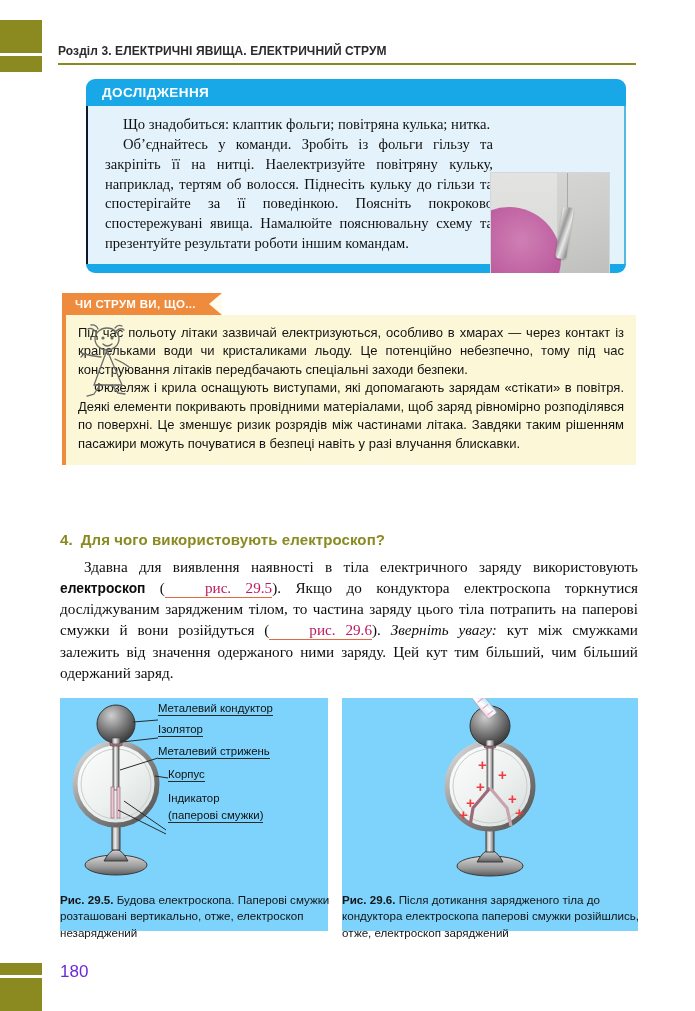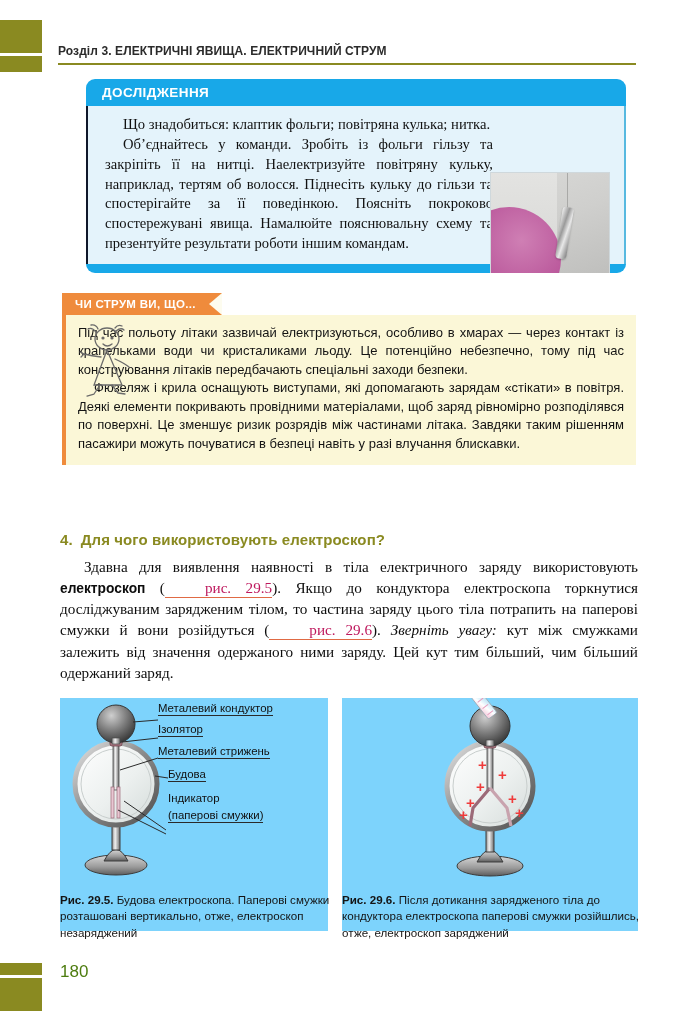--- a/index.html
+++ b/index.html
@@ -56,21 +56,21 @@
     left: 58px; top: 63px;
     width: 578px; height: 2px;
     background: #8a8a21;
   }
 
   
   .page-number {
     position: absolute;
     left: 60px; top: 962px;
     font-size: 17px;
-    color: #4d7c0f;
+    color: #6d28d9;
   }
 
   
   .research-box {
     position: absolute;
     left: 86px; top: 79px;
     width: 540px;
     border-radius: 9px;
     overflow: hidden;
   }
@@ -364,21 +364,21 @@
       <path d="M62 44 L98 40"></path>
       <path d="M60 72 L98 60"></path>
       <path d="M95 78 L108 80"></path>
       <path d="M64 103 L106 132 M58 112 L106 136"></path>
     </g>
   </svg>
 
   <div class="fig-label lbl-underline" style="left:98px; top:4px;">Металевий кондуктор</div>
   <div class="fig-label lbl-underline" style="left:98px; top:25px;">Ізолятор</div>
   <div class="fig-label lbl-underline" style="left:98px; top:47px;">Металевий стрижень</div>
-  <div class="fig-label lbl-underline" style="left:108px; top:70px;">Будова</div>
+  <div class="fig-label lbl-underline" style="left:108px; top:70px;">Корпус</div>
   <div class="fig-label" style="left:108px; top:94px;">Індикатор</div>
   <div class="fig-label lbl-underline" style="left:108px; top:111px;">(паперові смужки)</div>
 </div>
 
 <div class="fig-panel fig-right">
   <svg width="296" height="184" viewBox="0 0 296 184">
     <defs>
       <radialGradient id="ballg2" cx="38%" cy="28%" r="72%">
         <stop offset="0%" stop-color="#cfcfcf"></stop>
         <stop offset="55%" stop-color="#7d7d7d"></stop>

